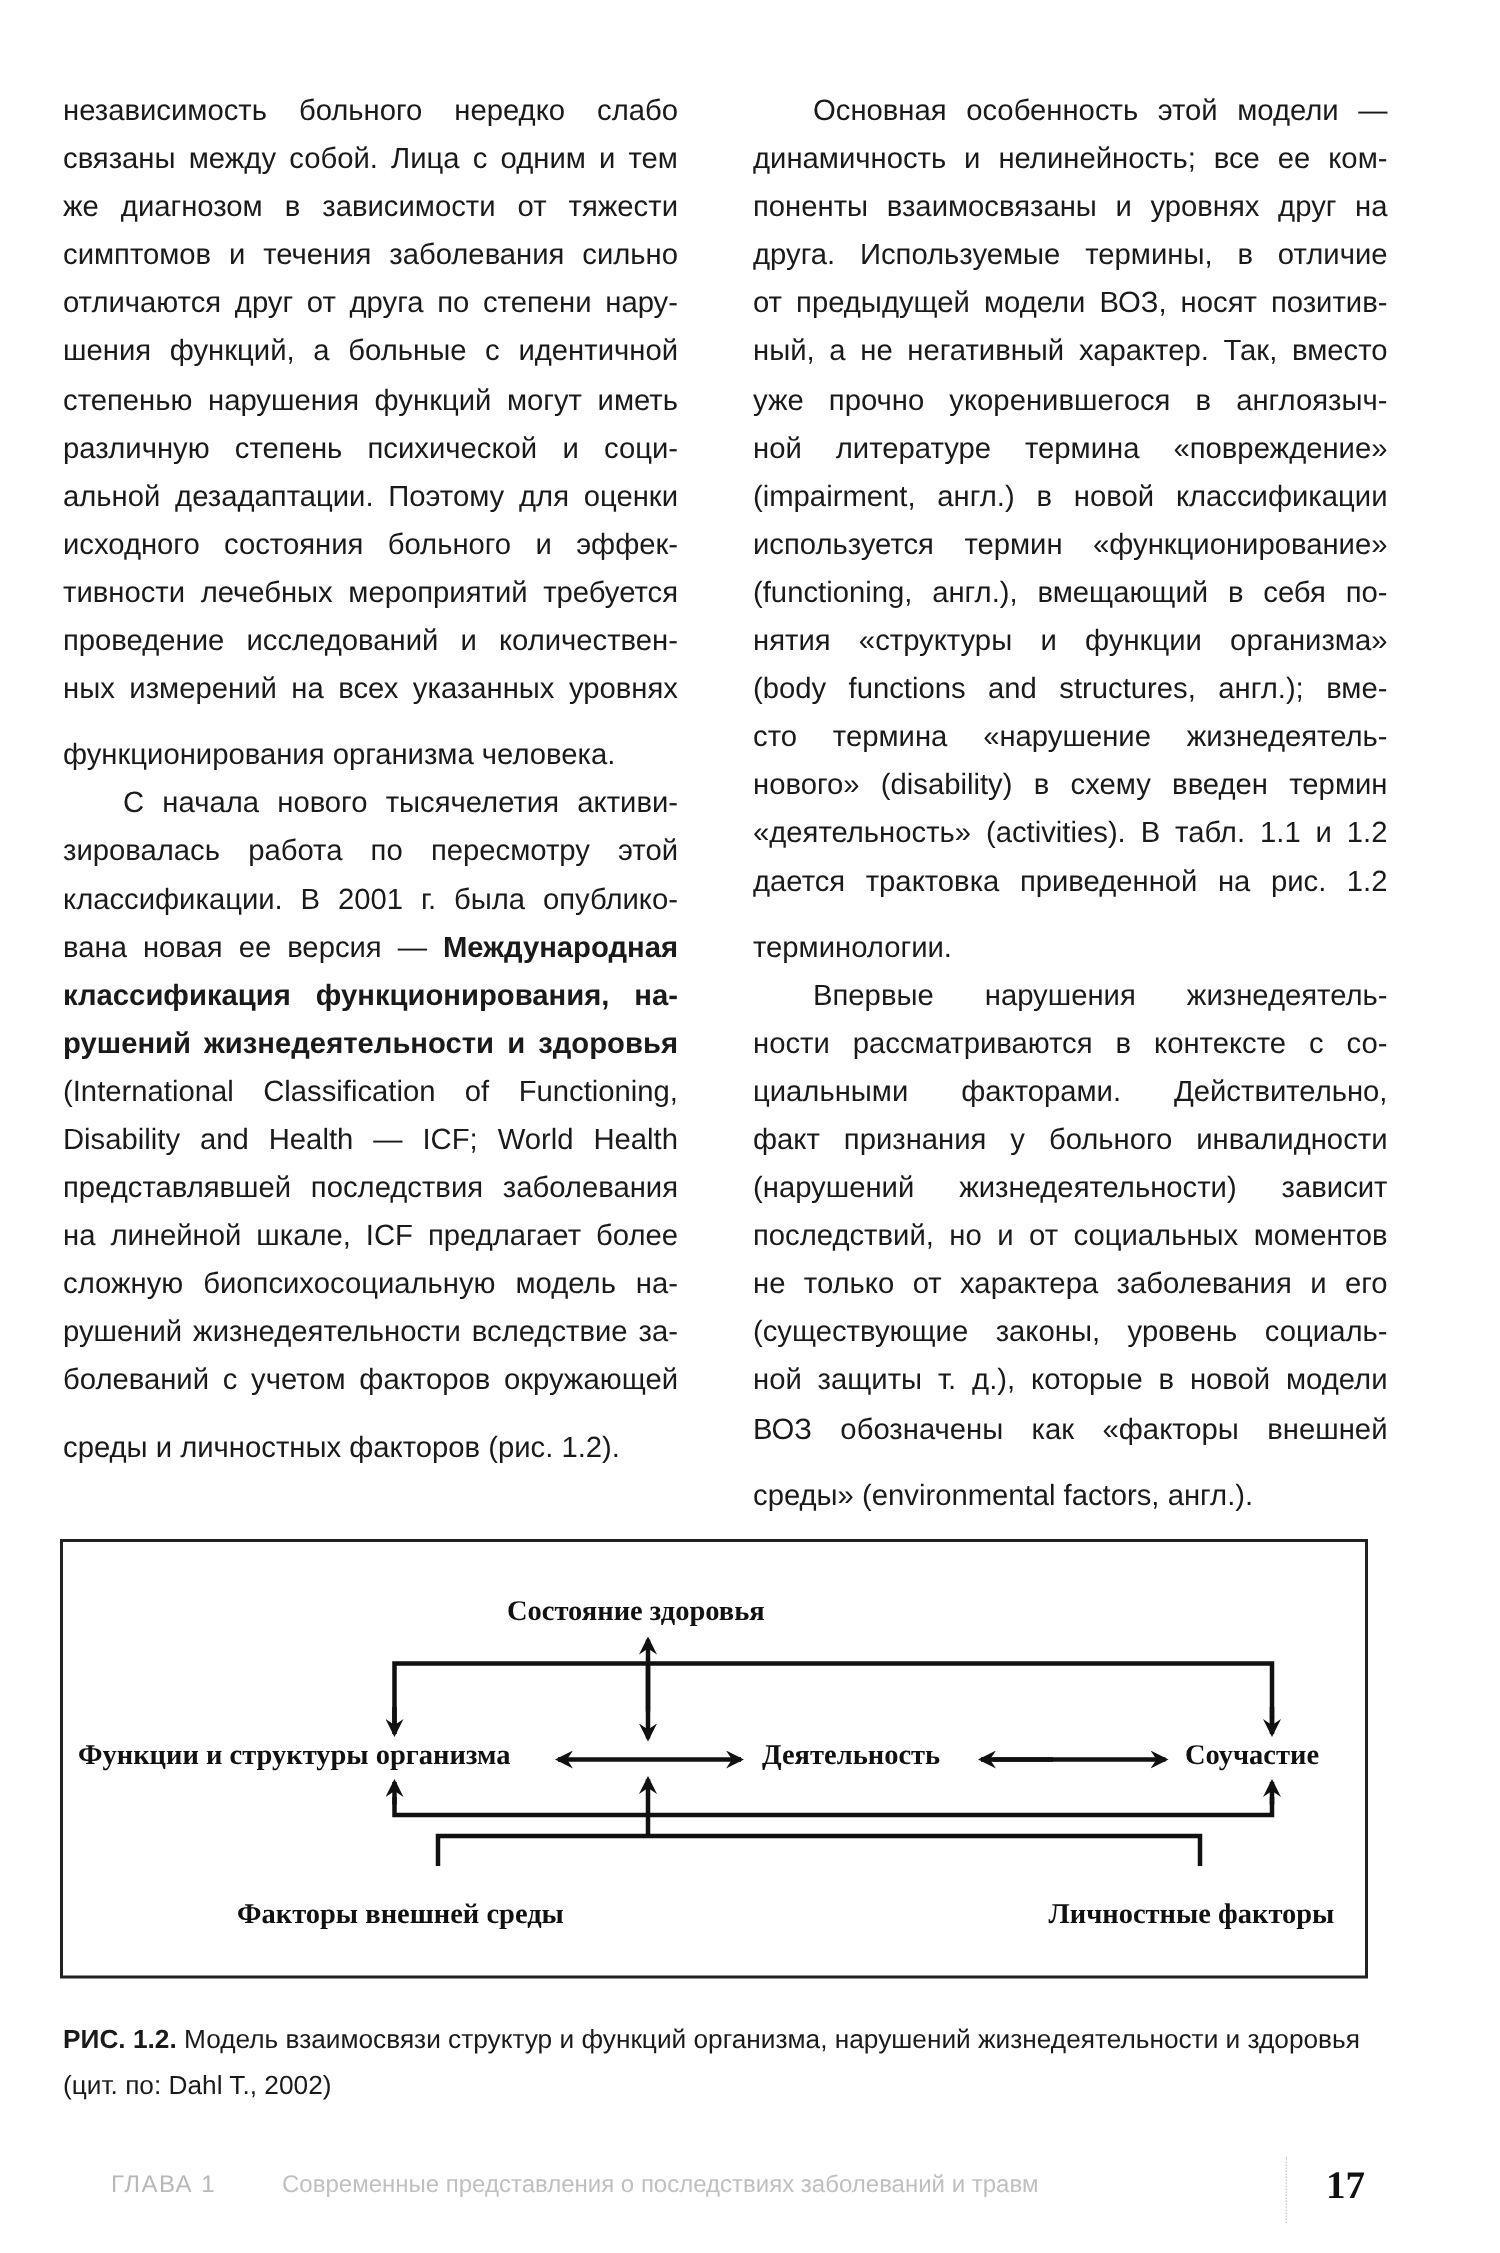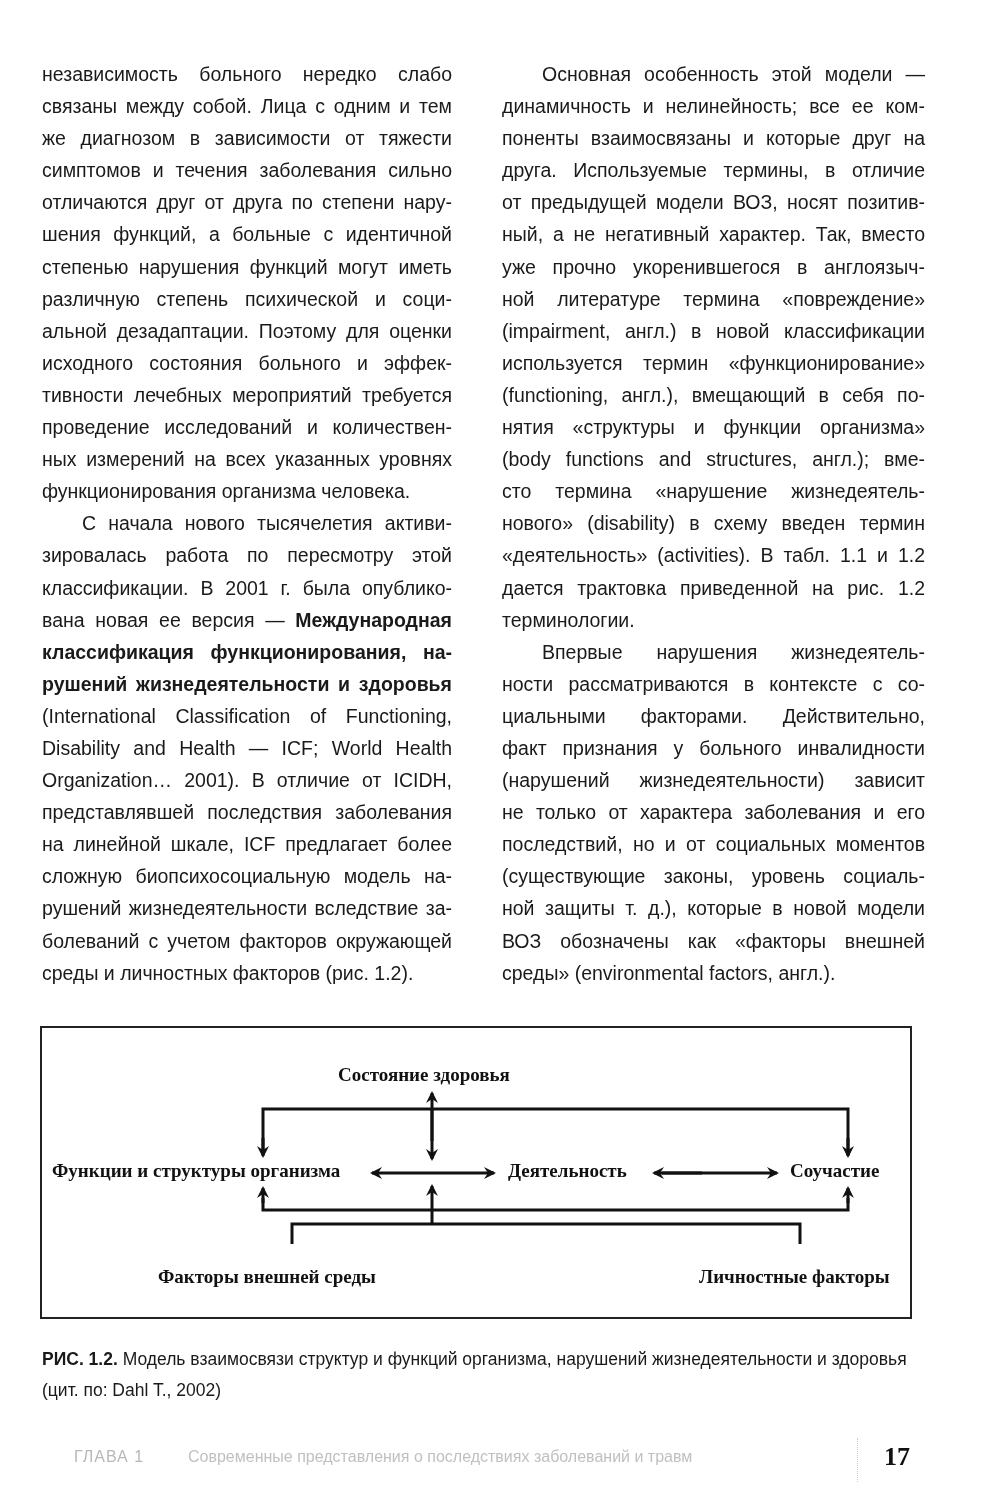--- a/index.html
+++ b/index.html
@@ -1,21 +1,21 @@
 <!DOCTYPE html>
 <html><head>
 <meta charset="utf-8">
 <style>
   html, body { margin: 0; padding: 0; background: #ffffff; }
   body { width: 1000px; height: 1502px; position: relative; overflow: hidden; color: #1a1a1a; }
   .col { position: absolute; top: 58px; font-family: "Liberation Sans", sans-serif; font-size: 19.5px; line-height: 32.1px; }
   .col-left { left: 42px; width: 410px; }
   .col-right { left: 502px; width: 423px; }
   .line { display: block; white-space: nowrap; text-align: justify; text-align-last: justify; height: 32.1px; }
-  .line.last { text-align-last: left; }
+  .line.last { text-align-last: left; margin-top: 12px; }
   .line.indent { padding-left: 40px; }
   b.emph { font-weight: bold; }
   .figure { position: absolute; left: 40px; top: 1026px; width: 872px; height: 293px; border: 2px solid #222; box-sizing: border-box; }
   .figure svg { position: absolute; left: 0; top: 0; }
   .dlabel { position: absolute; font-family: "Liberation Serif", serif; font-weight: bold; font-size: 19px; white-space: nowrap; color: #111; }
   .caption { position: absolute; left: 42px; top: 1344px; width: 880px; font-family: "Liberation Sans", sans-serif; font-size: 17.5px; line-height: 31px; color: #1a1a1a; }
   .caption .lbl { font-weight: bold; }
   .footer { position: absolute; top: 1444px; left: 0; width: 1000px; height: 30px; font-family: "Liberation Sans", sans-serif; }
   .footer .chapter { position: absolute; left: 42px; top: 4px; font-size: 16px; color: #b8b8b8; letter-spacing: 1px; margin-left: 32px; }
   .footer .title { position: absolute; left: 188px; top: 4px; font-size: 16px; color: #c0c0c0; }
@@ -41,54 +41,53 @@
     <span class="line">ных измерений на всех указанных уровнях</span>
     <span class="line last">функционирования организма человека.</span>
     <span class="line indent">С начала нового тысячелетия активи-</span>
     <span class="line">зировалась работа по пересмотру этой</span>
     <span class="line">классификации. В 2001 г. была опублико-</span>
     <span class="line"><span>вана новая ее версия — </span><b class="emph">Международная</b></span>
     <span class="line"><b class="emph">классификация функционирования, на-</b></span>
     <span class="line"><b class="emph">рушений жизнедеятельности и здоровья</b></span>
     <span class="line">(International Classification of Functioning,</span>
     <span class="line">Disability and Health — ICF; World Health</span>
-    <span class="line">Organization… 2001). В отличие от ICIDH,</span>
     <span class="line">представлявшей последствия заболевания</span>
     <span class="line">на линейной шкале, ICF предлагает более</span>
     <span class="line">сложную биопсихосоциальную модель на-</span>
     <span class="line">рушений жизнедеятельности вследствие за-</span>
     <span class="line">болеваний с учетом факторов окружающей</span>
     <span class="line last">среды и личностных факторов (рис. 1.2).</span>
   </div>
 <div class="col col-right" id="col-right">
     <span class="line indent">Основная особенность этой модели —</span>
     <span class="line">динамичность и нелинейность; все ее ком-</span>
-    <span class="line">поненты взаимосвязаны и которые друг на</span>
+    <span class="line">поненты взаимосвязаны и уровнях друг на</span>
     <span class="line">друга. Используемые термины, в отличие</span>
     <span class="line">от предыдущей модели ВОЗ, носят позитив-</span>
     <span class="line">ный, а не негативный характер. Так, вместо</span>
     <span class="line">уже прочно укоренившегося в англоязыч-</span>
     <span class="line">ной литературе термина «повреждение»</span>
     <span class="line">(impairment, англ.) в новой классификации</span>
     <span class="line">используется термин «функционирование»</span>
     <span class="line">(functioning, англ.), вмещающий в себя по-</span>
     <span class="line">нятия «структуры и функции организма»</span>
     <span class="line">(body functions and structures, англ.); вме-</span>
     <span class="line">сто термина «нарушение жизнедеятель-</span>
     <span class="line">нового» (disability) в схему введен термин</span>
     <span class="line">«деятельность» (activities). В табл. 1.1 и 1.2</span>
     <span class="line">дается трактовка приведенной на рис. 1.2</span>
     <span class="line last">терминологии.</span>
     <span class="line indent">Впервые нарушения жизнедеятель-</span>
     <span class="line">ности рассматриваются в контексте с со-</span>
     <span class="line">циальными факторами. Действительно,</span>
     <span class="line">факт признания у больного инвалидности</span>
     <span class="line">(нарушений жизнедеятельности) зависит</span>
+    <span class="line">последствий, но и от социальных моментов</span>
     <span class="line">не только от характера заболевания и его</span>
-    <span class="line">последствий, но и от социальных моментов</span>
     <span class="line">(существующие законы, уровень социаль-</span>
     <span class="line">ной защиты т. д.), которые в новой модели</span>
     <span class="line">ВОЗ обозначены как «факторы внешней</span>
     <span class="line last">среды» (environmental factors, англ.).</span>
   </div>
 
 <div class="figure">
   <svg width="868" height="289" viewBox="0 0 868 289">
     <defs>
       <marker id="ah" viewBox="0 0 12 12" refX="10" refY="6" markerWidth="12" markerHeight="12" markerUnits="userSpaceOnUse" orient="auto">

